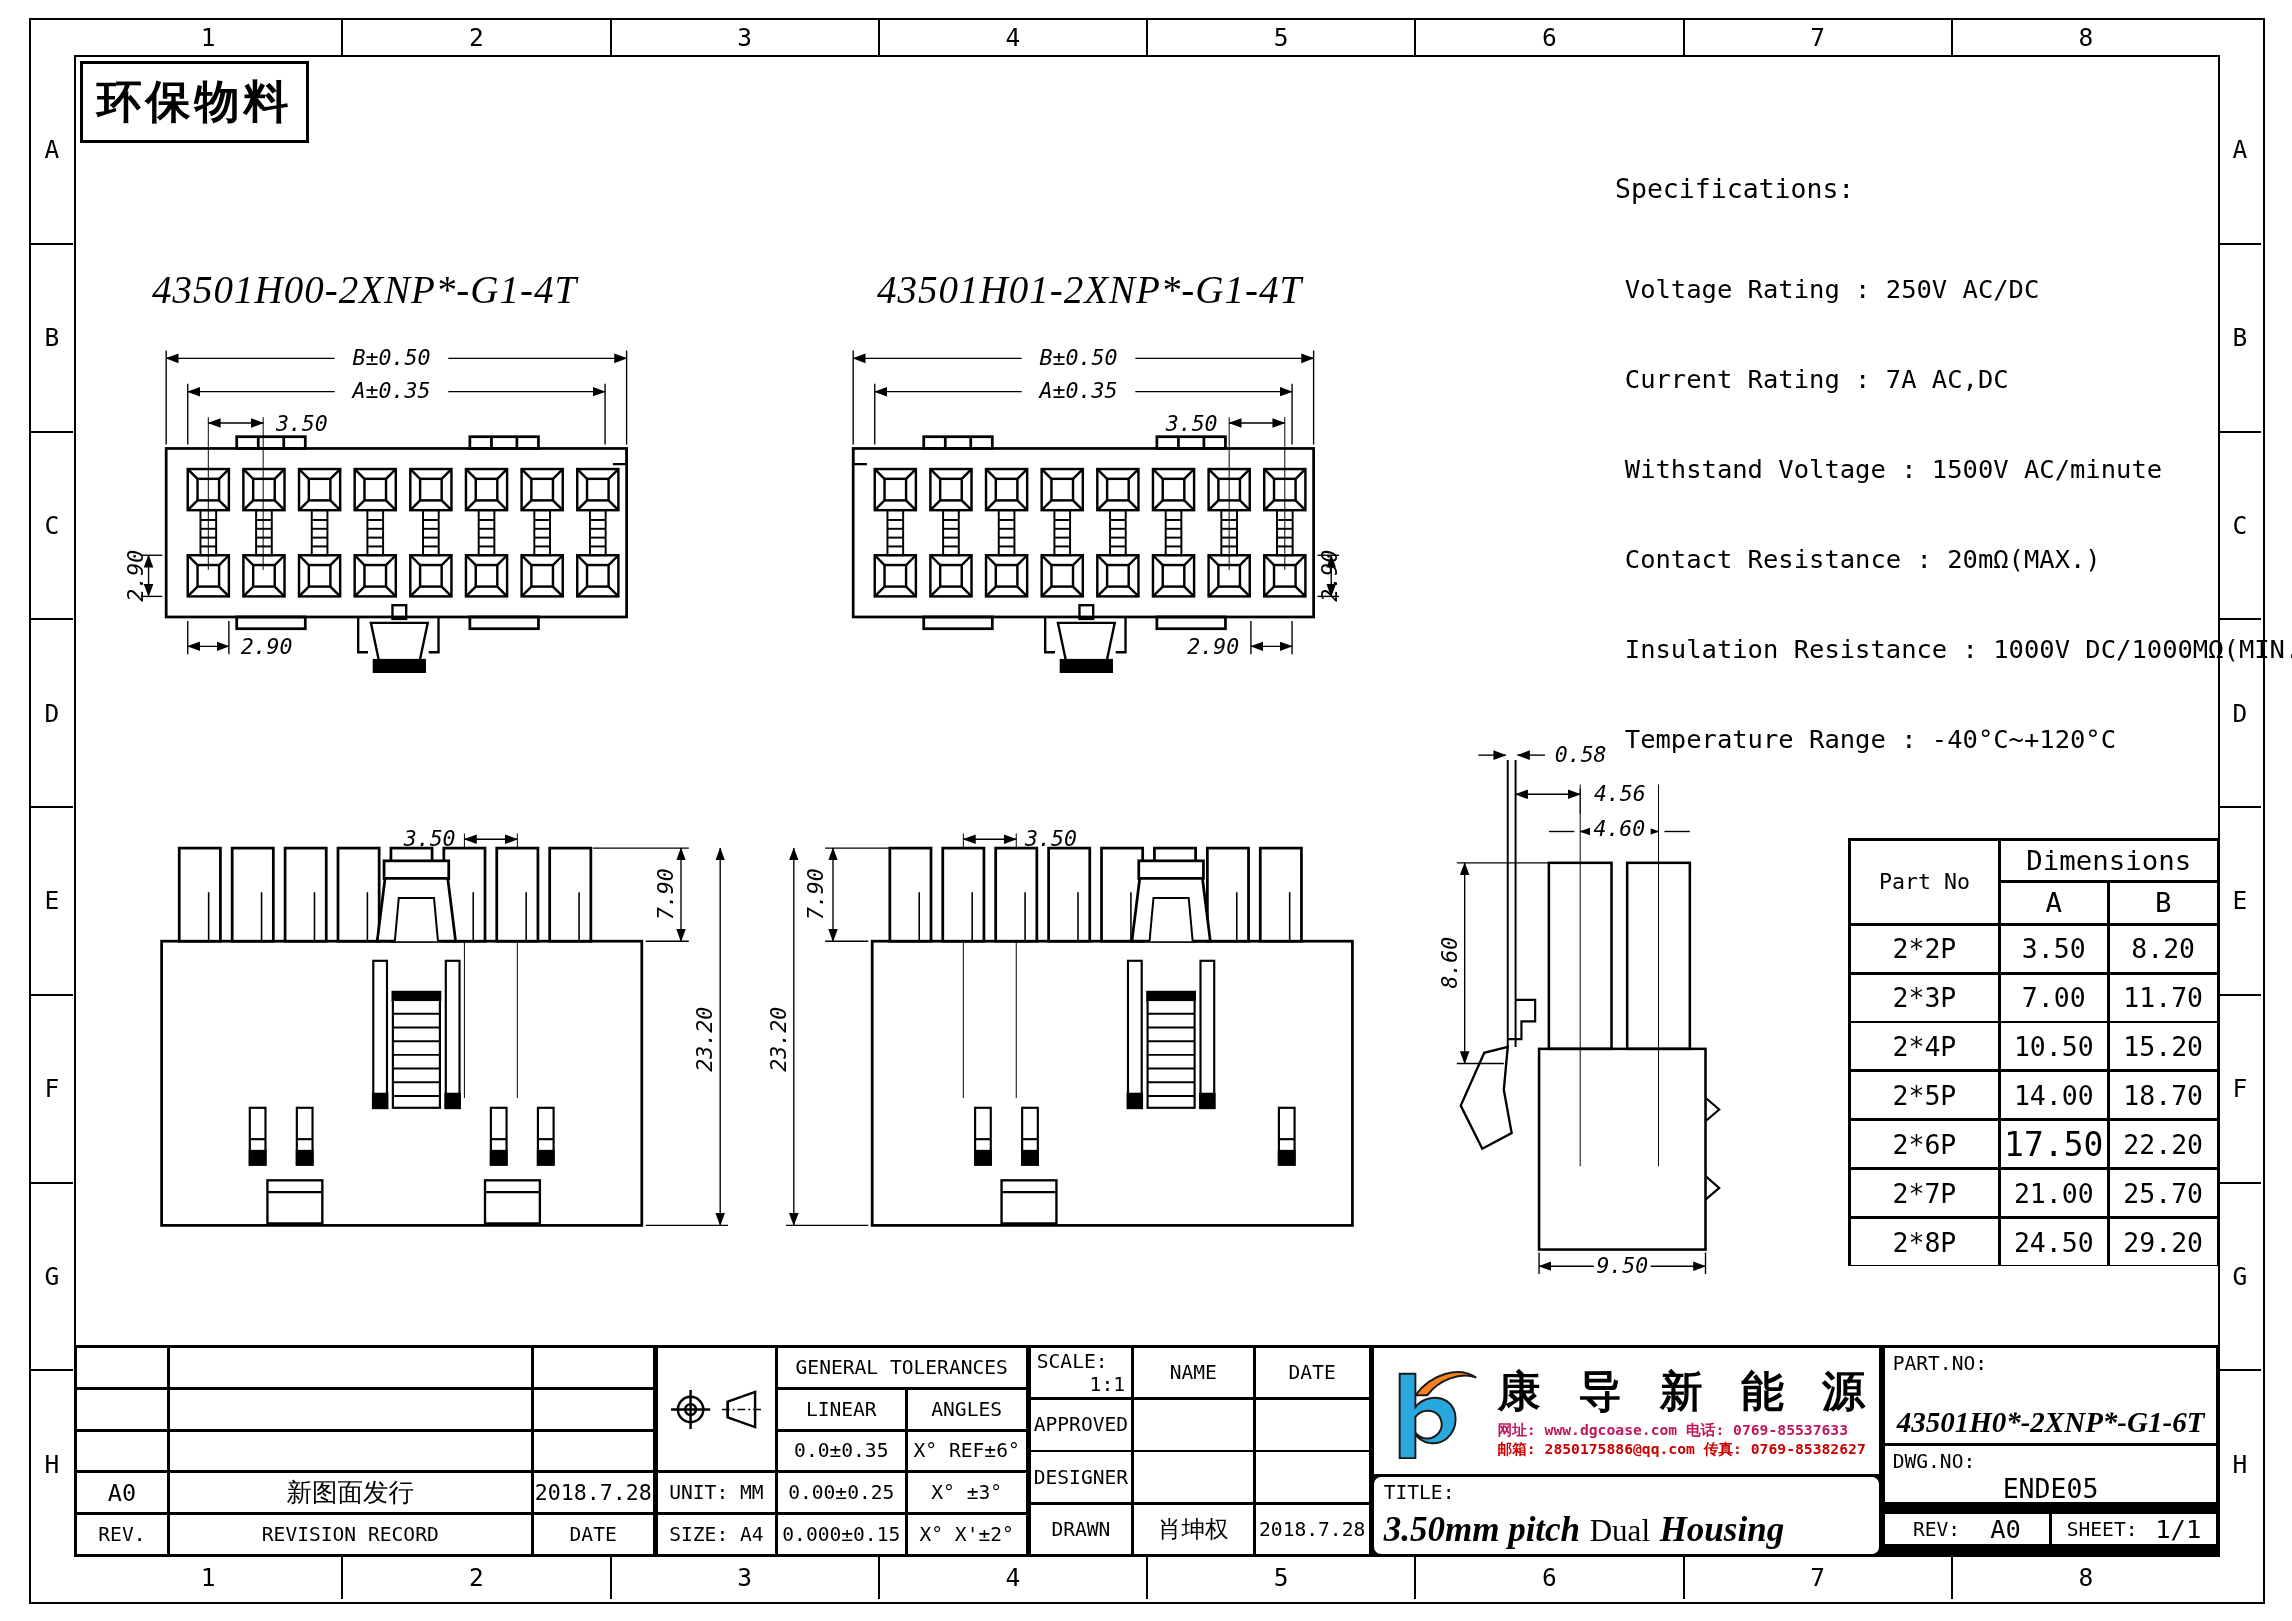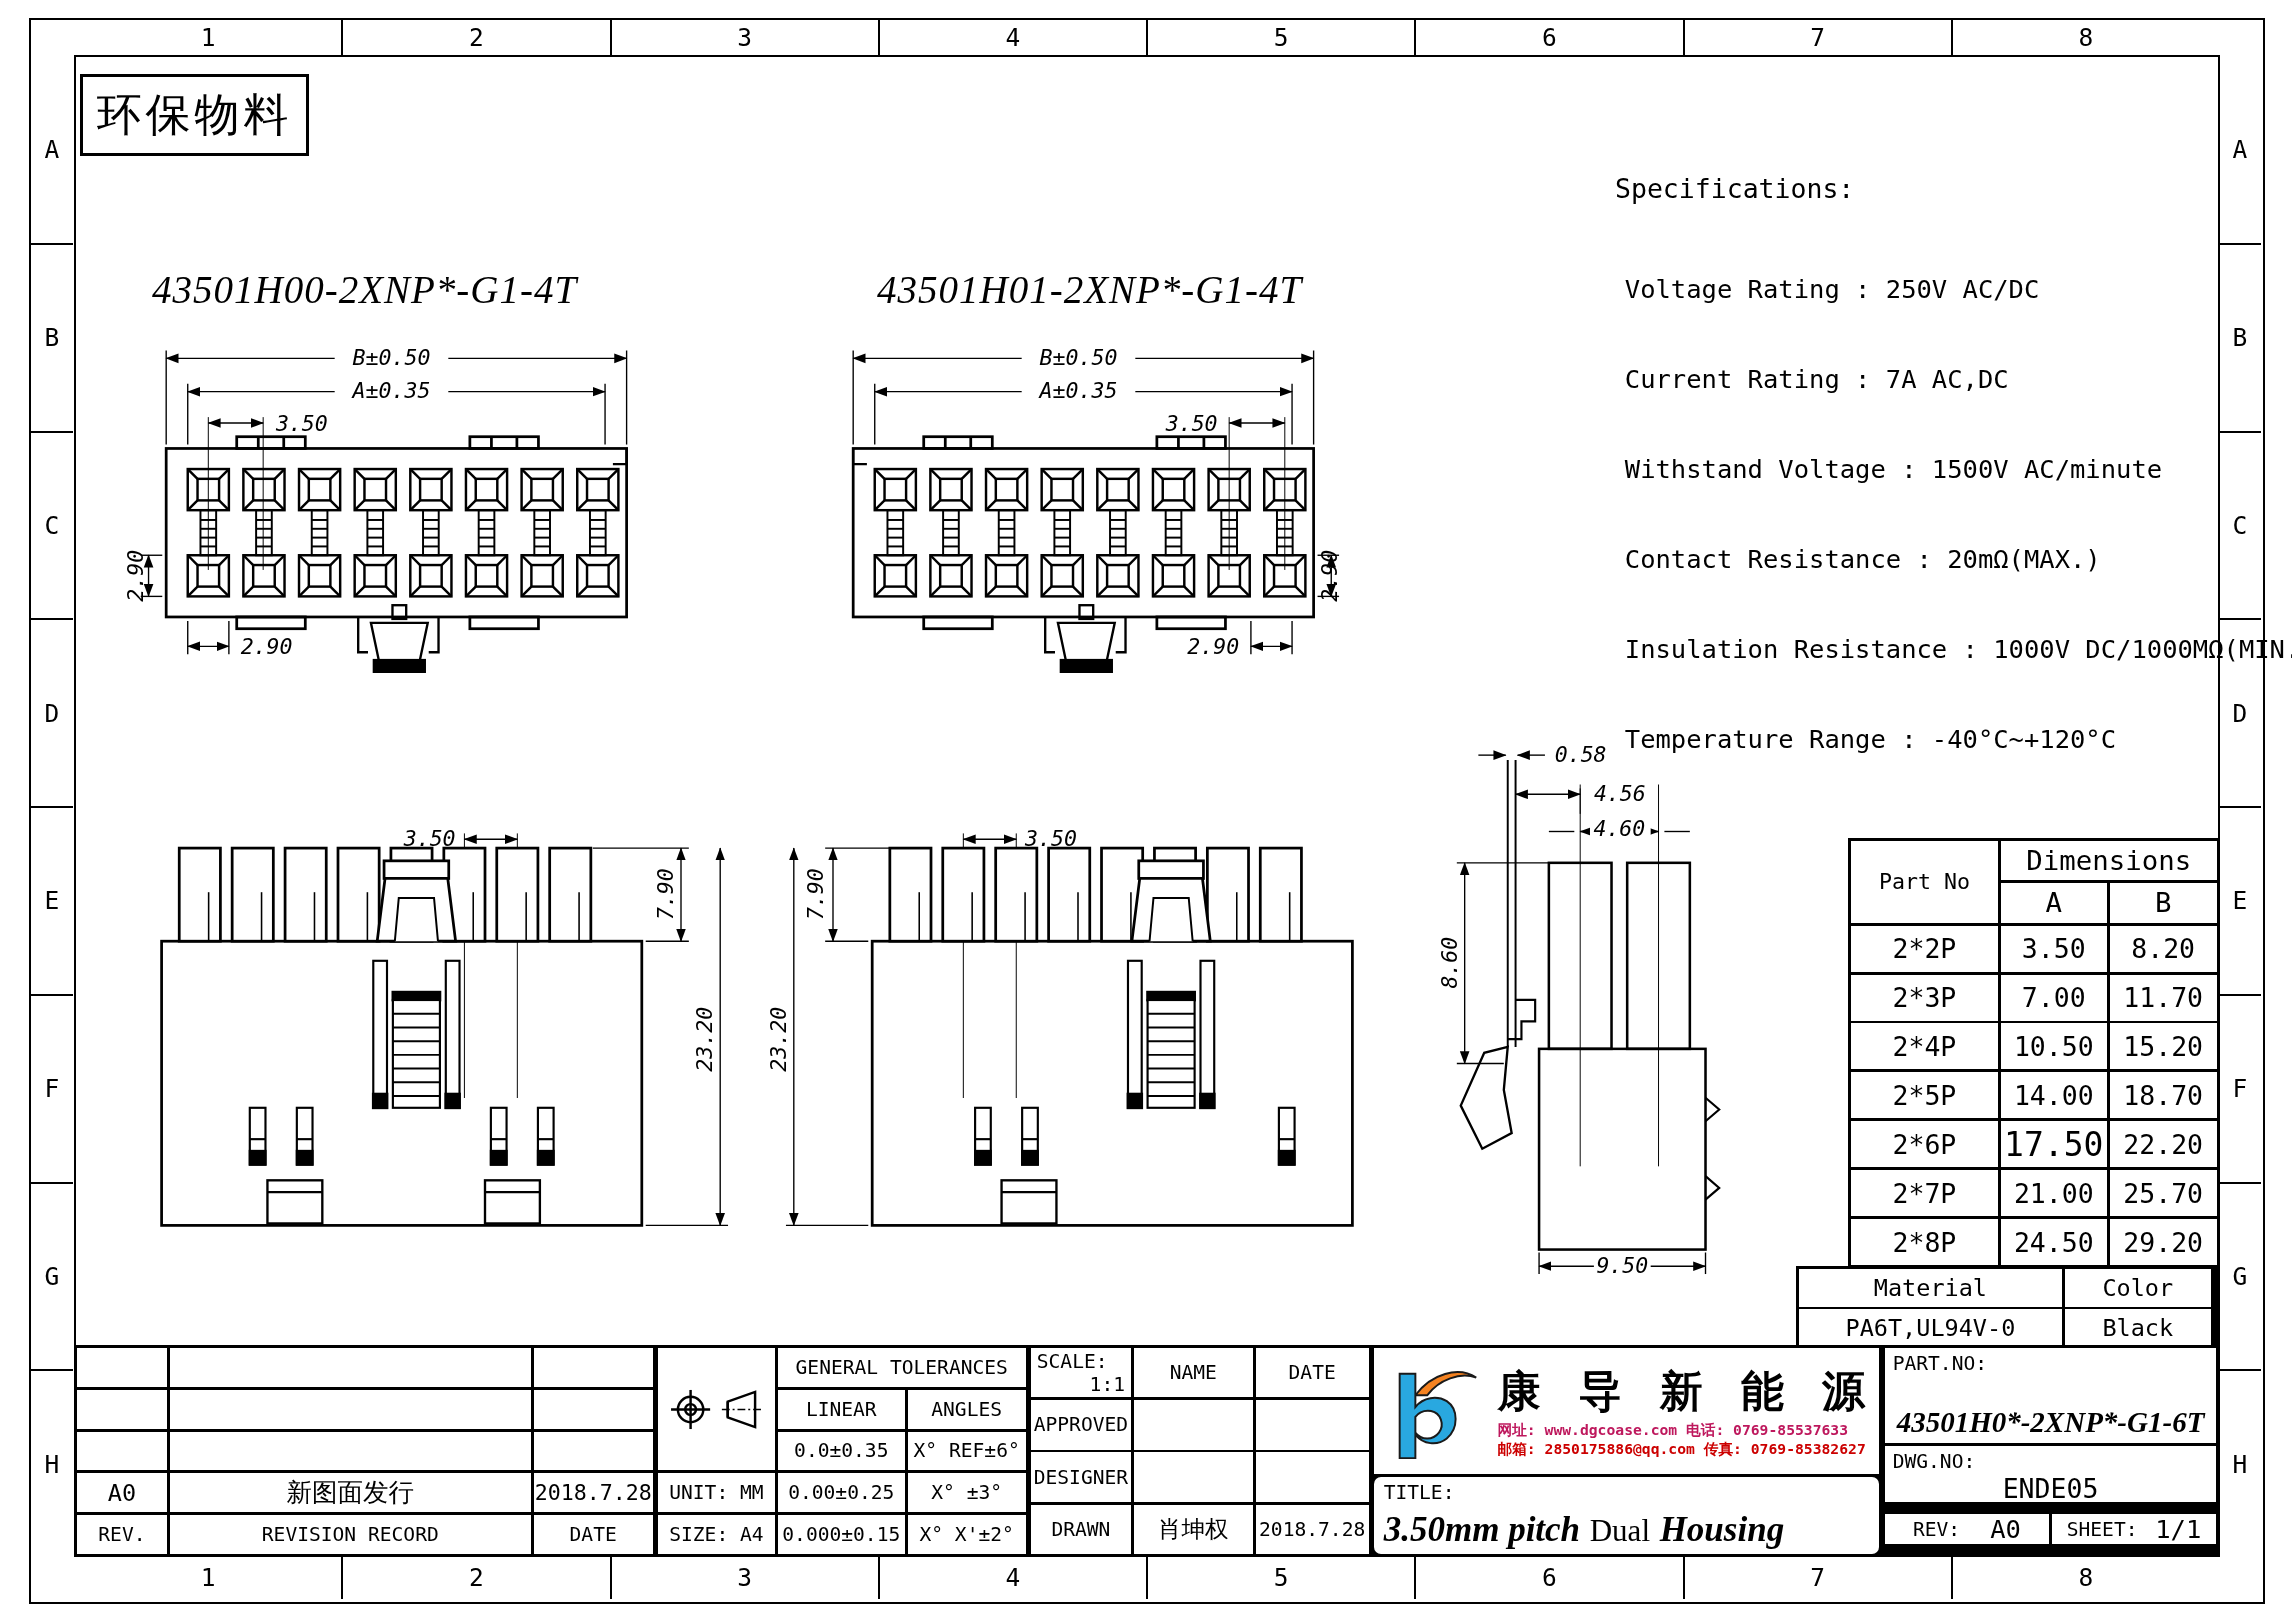--- a/index.html
+++ b/index.html
@@ -22,21 +22,21 @@
   #band-left{left:31px;top:57px;width:42px;height:1500px;flex-direction:column;}
   #band-left>div{border-bottom:2px solid #000;width:100%;}
   #band-left>div:last-child{border-bottom:none;}
   #band-right{left:2219px;top:57px;width:42px;height:1500px;flex-direction:column;}
   #band-right>div{border-bottom:2px solid #000;width:100%;}
   #band-right>div:last-child{border-bottom:none;}
   
   .tbl{display:grid;background:#000;gap:2.9px;padding:2.9px;box-sizing:border-box;}
   .tbl>div{background:#fff;display:flex;align-items:center;justify-content:center;overflow:hidden;}
   
-  #stamp{left:80px;top:74px;border:3.9px solid #000;padding:7.8px 13.7px;font-size:45px;letter-spacing:3.9px;font-family:"Liberation Serif",serif;font-weight:normal;}
+  #stamp{left:80px;top:61px;border:3.9px solid #000;padding:7.8px 13.7px;font-size:45px;letter-spacing:3.9px;font-family:"Liberation Serif",serif;font-weight:bold;}
   
   #specs{left:1615px;top:114px;font-size:25.5px;line-height:30px;white-space:pre;}
   #specs .title{margin-bottom:9.8px;font-size:26.5px;}
   #specs .line{padding-left:9.8px;}
   
   .view-title{font-family:"Liberation Serif",serif;font-style:italic;font-size:39px;letter-spacing:1px;white-space:nowrap;}
   svg{overflow:visible;}
   svg text{font-family:"DejaVu Sans Mono",monospace;font-style:italic;font-size:22px;fill:#000;}
   .cell-label{font-size:19.6px;}
   .head-cell{font-size:21.6px;}
@@ -472,26 +472,20 @@
     <div style="font-size:26.5px;">2*6P</div>
       <div style="font-size:33px;">17.50</div>
       <div style="font-size:26.5px;">22.20</div>
     <div style="font-size:26.5px;">2*7P</div>
       <div style="font-size:26.5px;">21.00</div>
       <div style="font-size:26.5px;">25.70</div>
     <div style="font-size:26.5px;">2*8P</div>
       <div style="font-size:26.5px;">24.50</div>
       <div style="font-size:26.5px;">29.20</div>
   </div>
-  <div class="abs tbl" style="left:1796px;top:1266px;width:423px;height:84px;grid-template-columns:263px 146px;grid-template-rows:1fr 1fr;">
-    <div style="font-size:23.5px;">Material</div>
-    <div style="font-size:23.5px;">Color</div>
-    <div style="font-size:23.5px;">PA6T,UL94V-0</div>
-    <div style="font-size:23.5px;">Black</div>
-  </div>
 
   <div class="abs tbl" style="left:74px;top:1345px;width:581px;height:212px;grid-template-columns:90px 361px 119px;grid-template-rows:repeat(5,1fr);">
     <div></div>
       <div></div>
       <div></div>
     <div></div>
       <div></div>
       <div></div>
     <div></div>
       <div></div>

